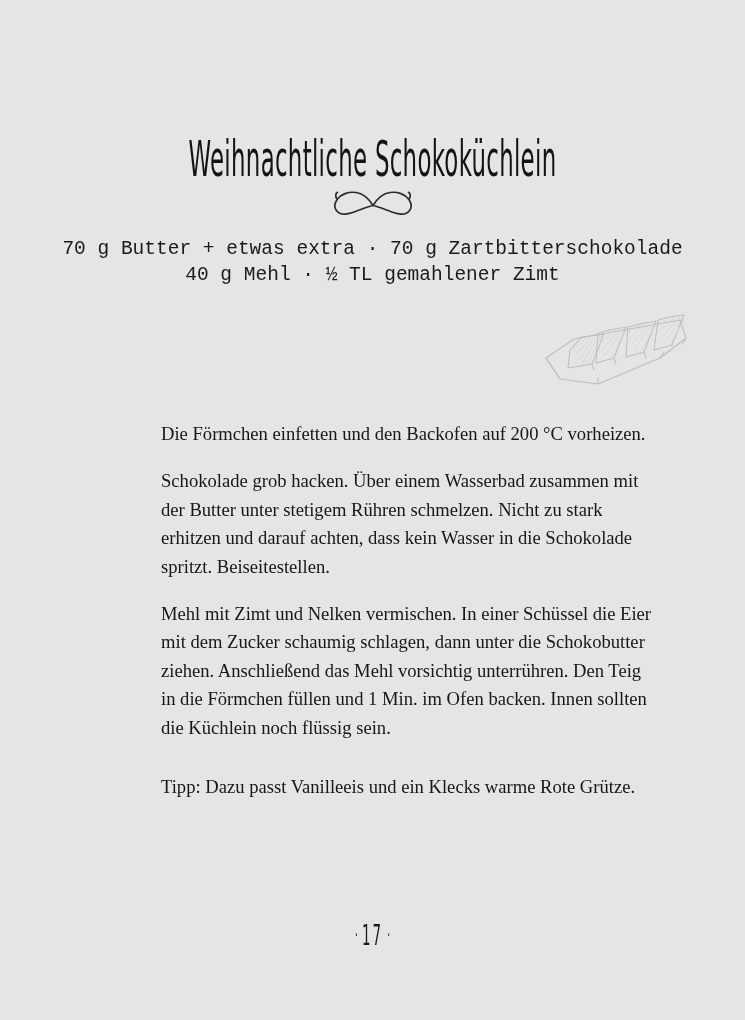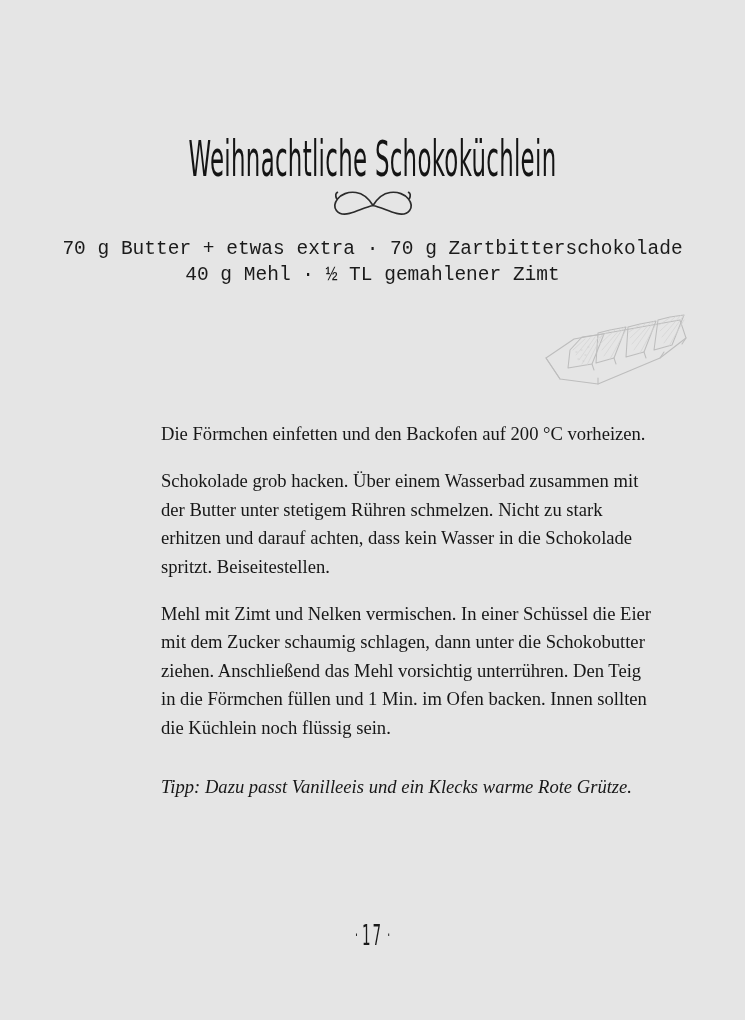--- a/index.html
+++ b/index.html
@@ -100,21 +100,20 @@
     line-height: 28.4px;
     color: #171717;
     font-variant-numeric: oldstyle-nums;
     text-align: left;
     margin-left: 36px;
   }
   .body-text p {
     margin: 0 0 19px 0;
   }
   .body-text p.tip {
-    font-style: italic;
     margin-top: 31px;
   }
   .body-text p:last-child { margin-bottom: 0; }
 
   
   .page-number {
     position: absolute;
     bottom: 72px;
     left: 0;
     width: 745px;

